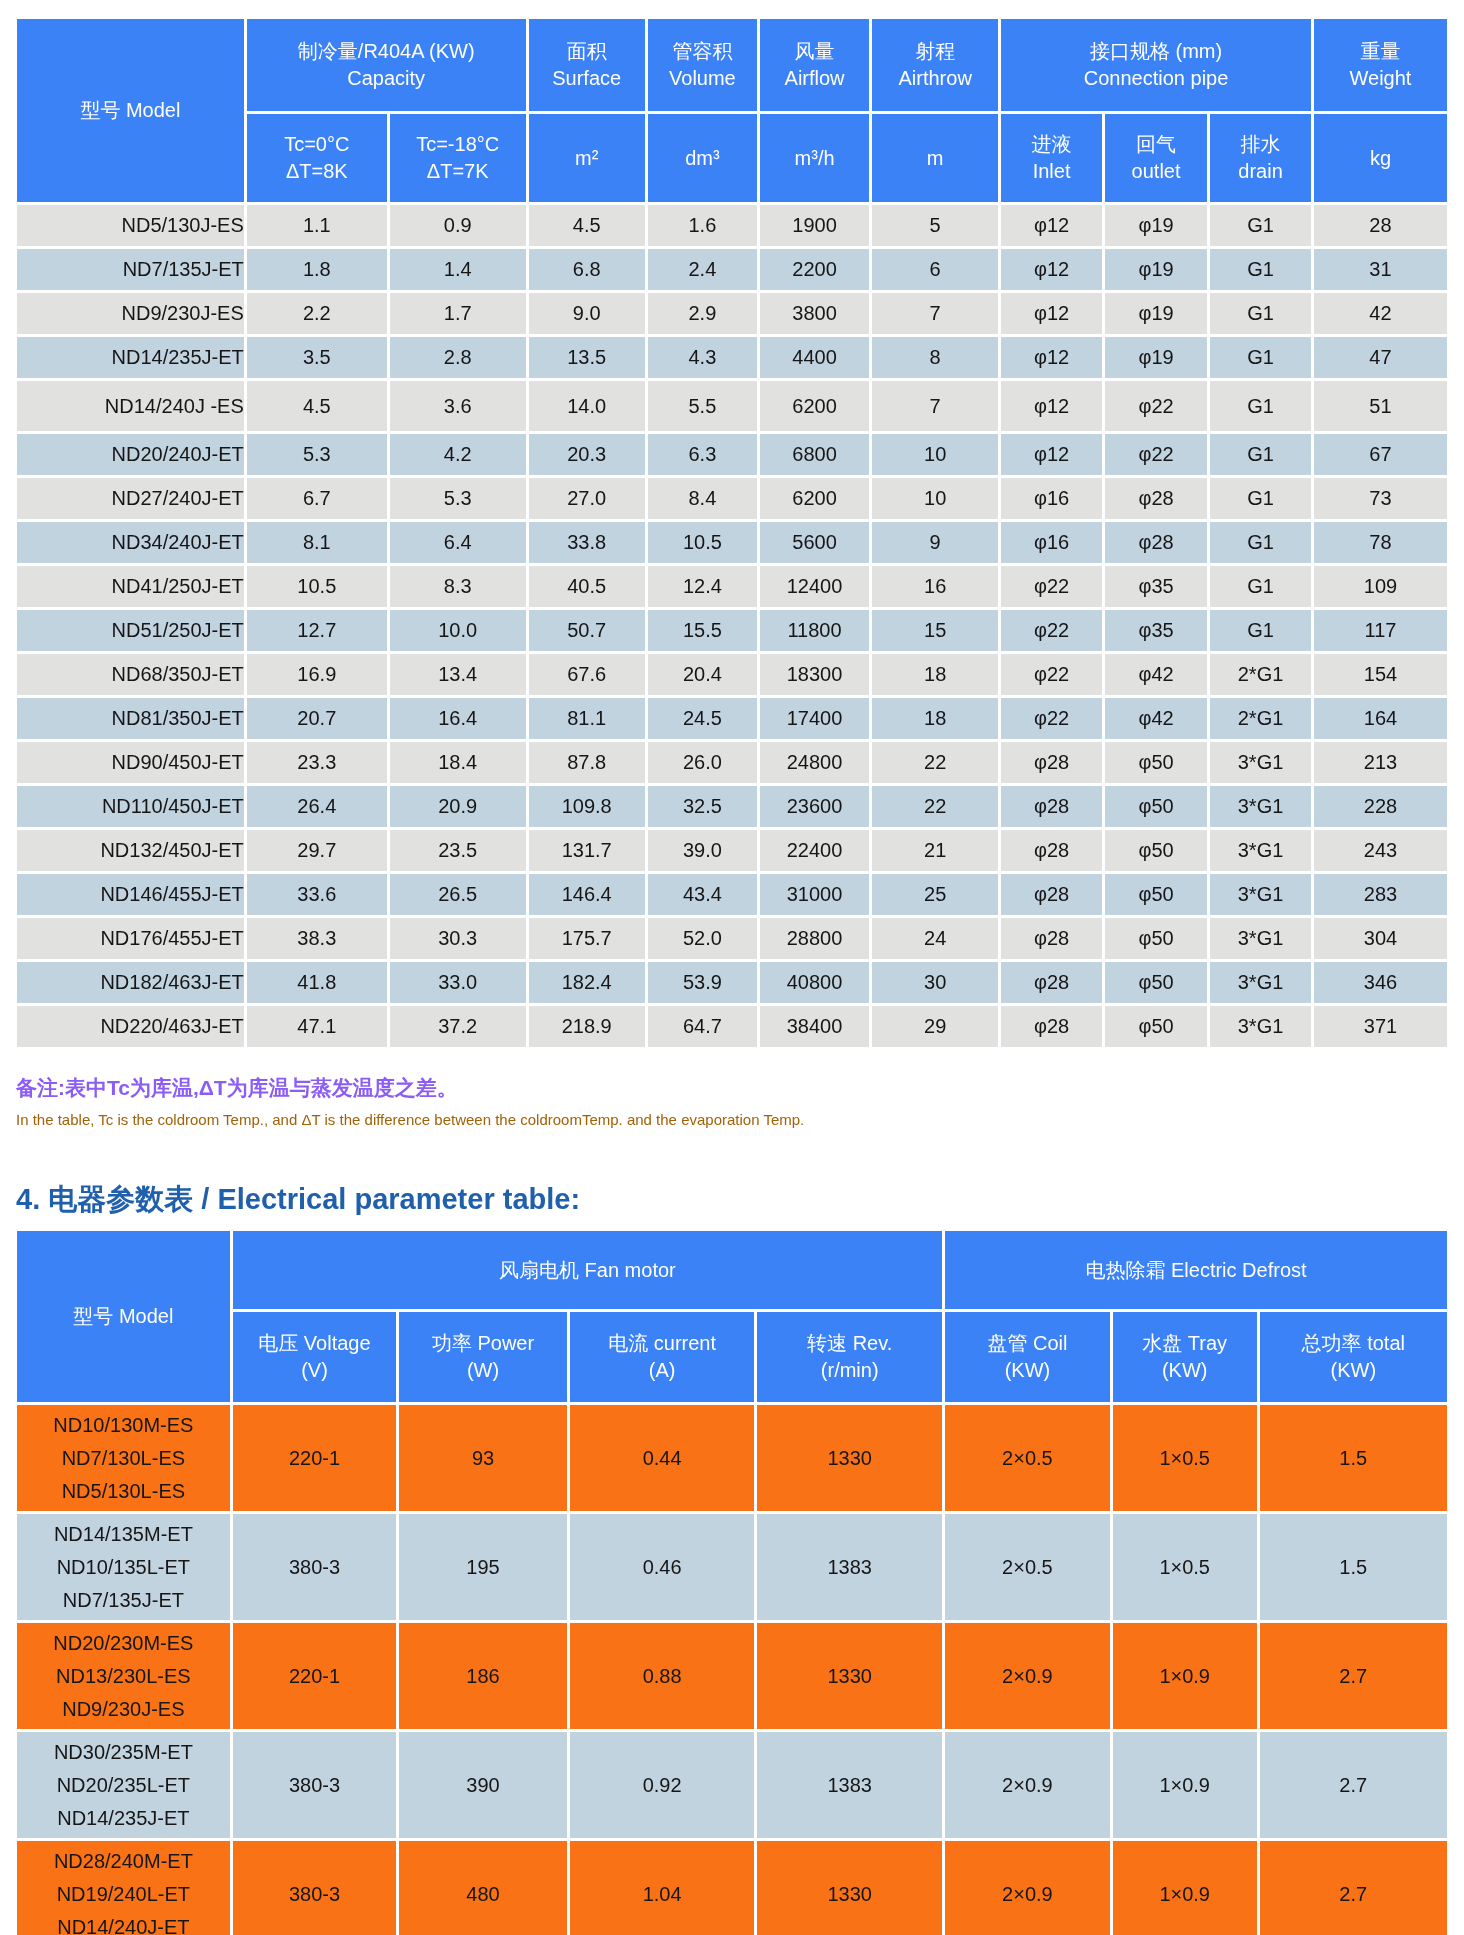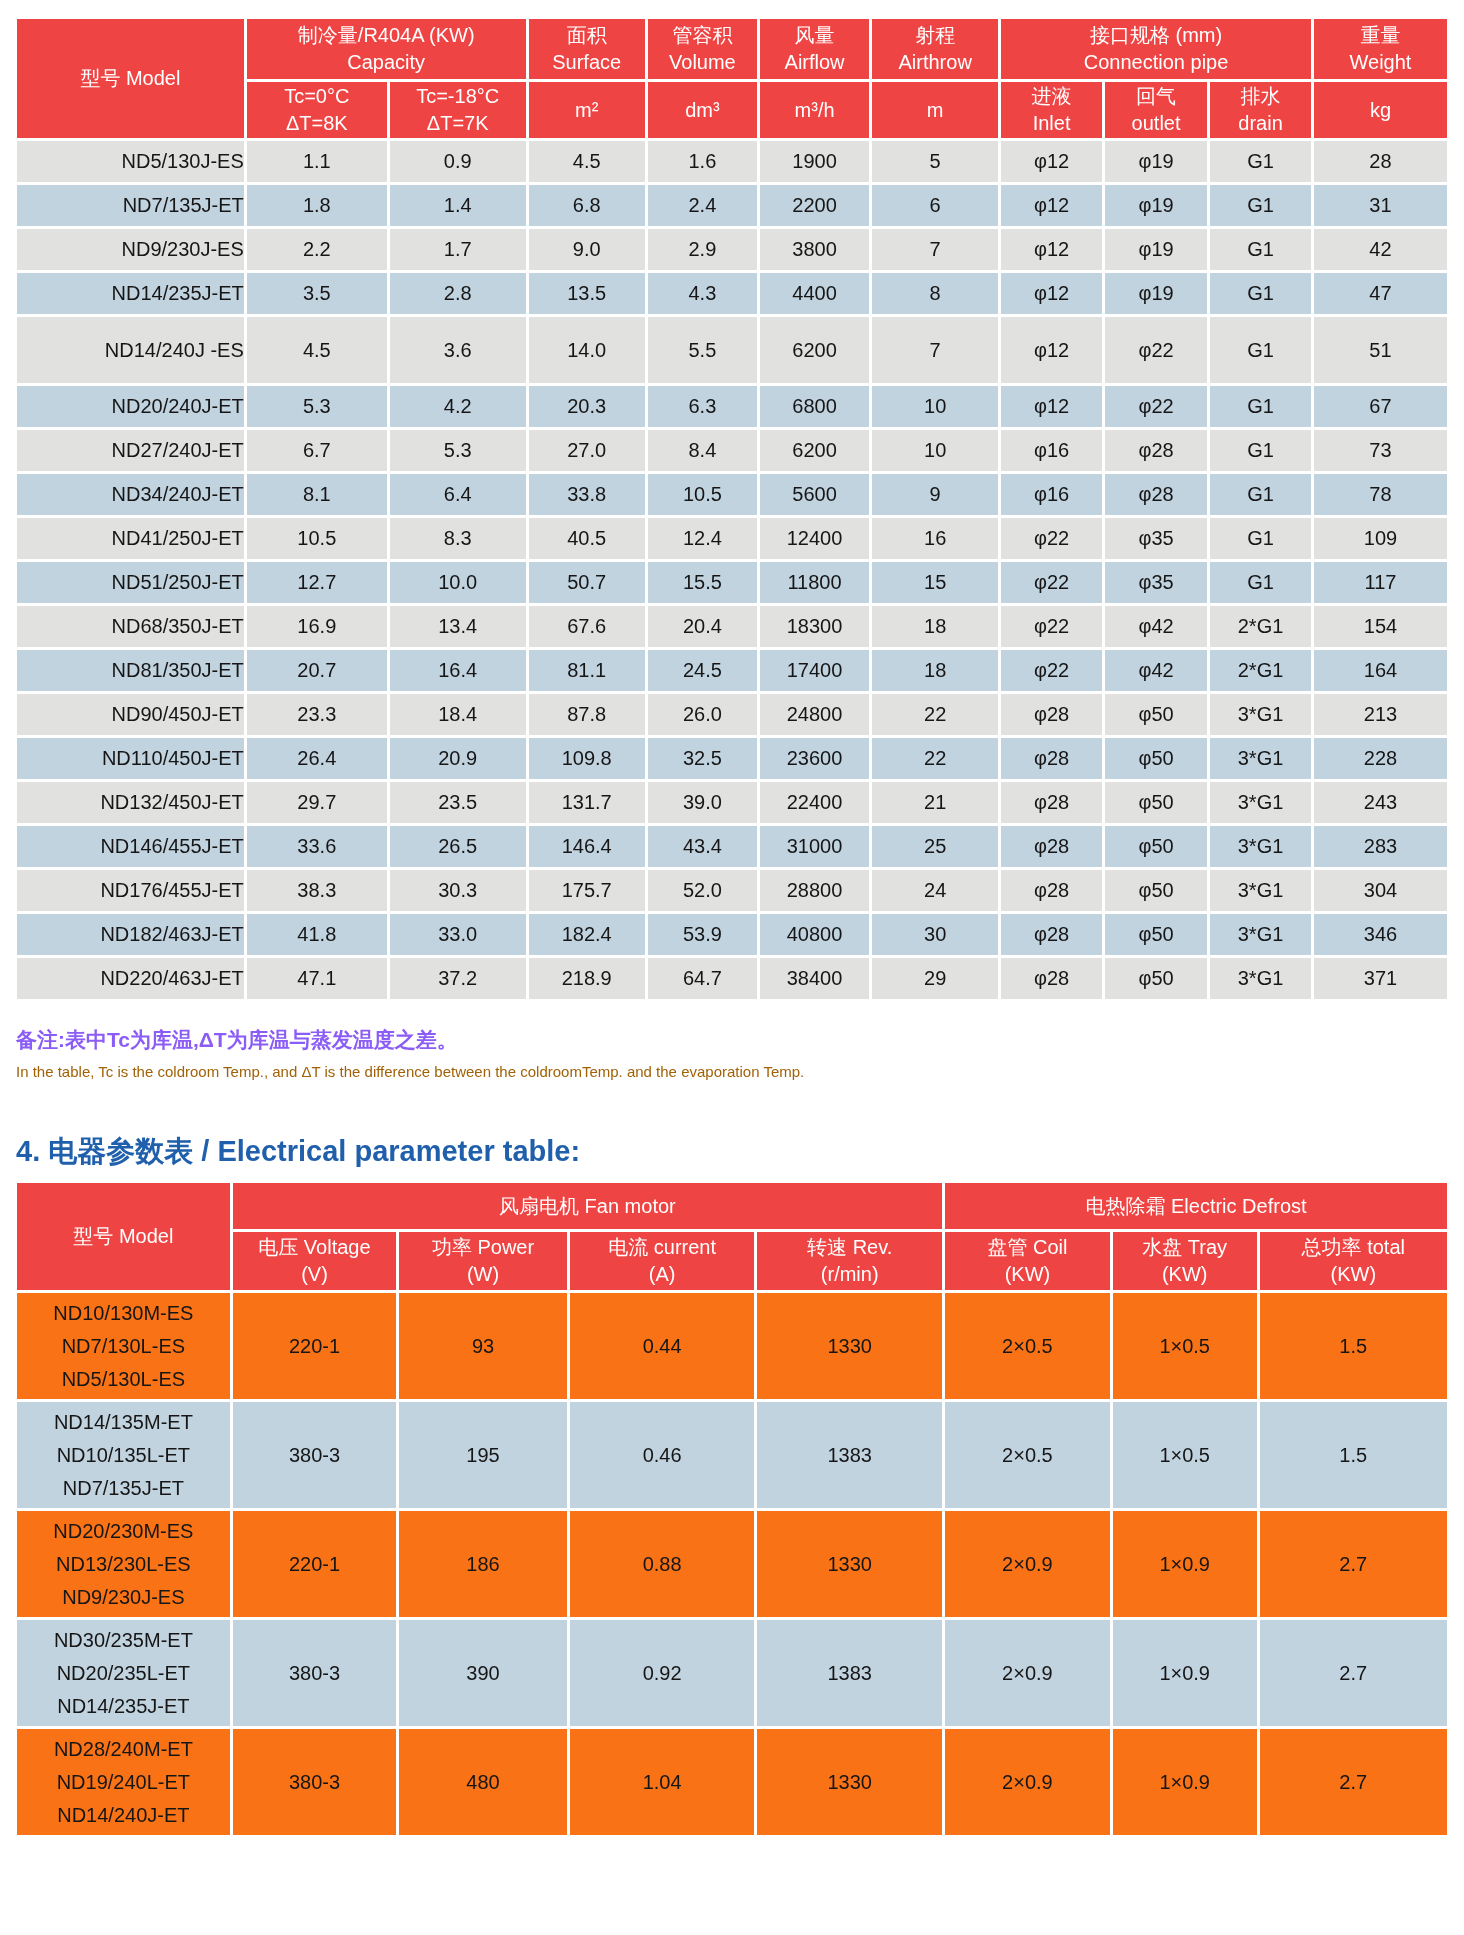--- a/index.html
+++ b/index.html
@@ -17,42 +17,42 @@
     margin:0 0 14px 2px;
     white-space:nowrap;
   }
   table{
     width:100%;
     border-collapse:separate;
     border-spacing:3px;
     table-layout:fixed;
   }
   th{
-    background:#ef4444;
+    background:#3b82f6;
     color:#ffffff;
     font-weight:normal;
     text-align:center;
     vertical-align:middle;
-    padding:0;
+    padding:16px;
     font-size:20px;
   }
   th .hline{line-height:27px;}
   td{
     text-align:center;
     vertical-align:middle;
     padding:0;
     font-size:20px;
     color:#161616;
   }
   
   #t1 thead tr.h1 th{height:60px;}
   #t1 thead tr.h2 th{height:56px;}
   #t1 tbody td{height:41px;background:#e1e1df;}
   #t1 tbody tr.blue td{background:#c2d3e0;}
-  #t1 tbody tr.tall td{height:66px;}
+  #t1 tbody tr.tall td{height:50px;}
   #t1 tbody td.model{text-align:right;padding-left:22px;}
   
   .notes{margin:24px 0 0 2px;}
   .note-cn{font-size:21px;font-weight:bold;margin-bottom:9px;color:#8b5cf6;}
   .note-en{font-size:15px;color:#a16207;}
   
   .sec2-title{margin-top:52px;margin-bottom:8px;}
   #t2 thead tr.h1 th{height:46px;}
   #t2 thead tr.h2 th{height:58px;}
   #t2 tbody td{height:106px;background:#f97316;}

